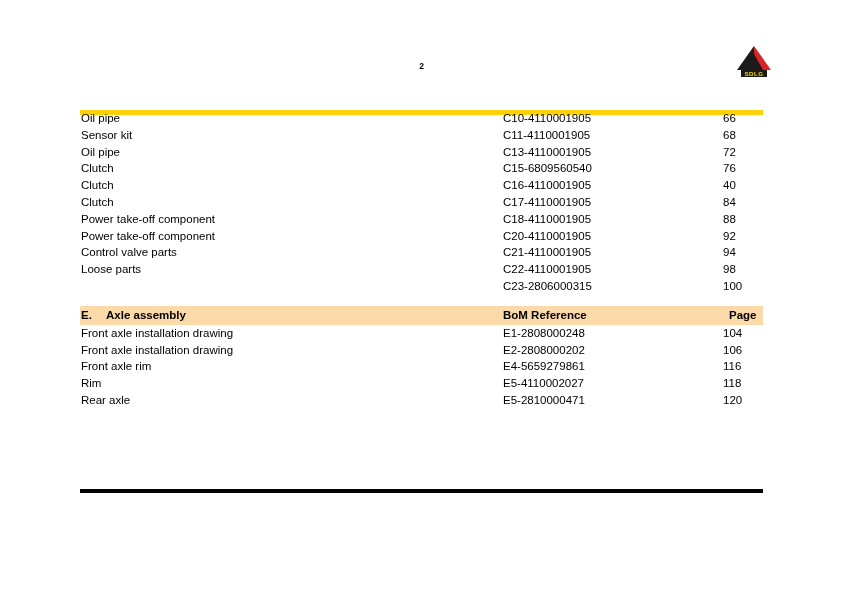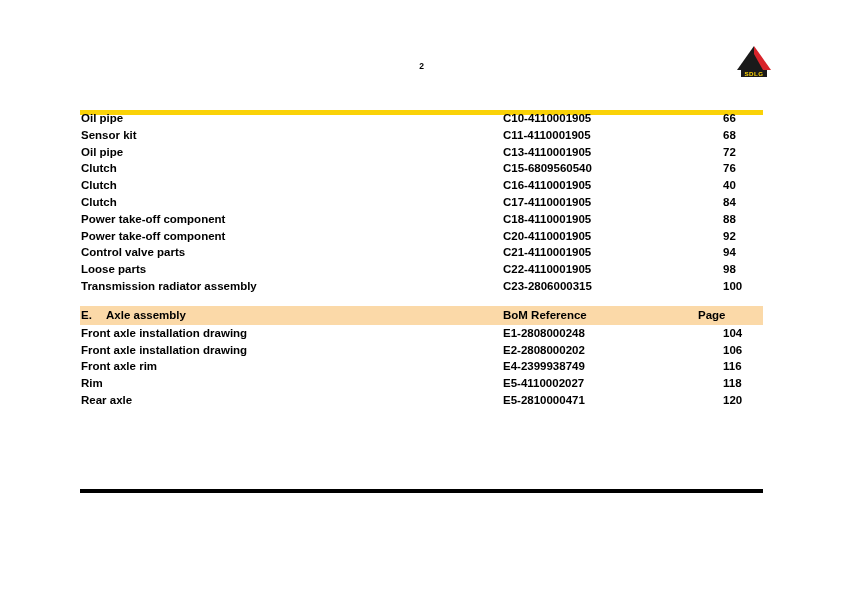--- a/index.html
+++ b/index.html
@@ -71,21 +71,20 @@
     top: 110px;
     width: 683px;
   }
 
   .row {
     position: relative;
     height: 16.8px;
     line-height: 16.8px;
     font-size: 11.5px;
     white-space: nowrap;
-    font-weight: bold;
   }
   .c-name {
     position: absolute;
     left: 1px;
     top: 0;
   }
   .c-ref {
     position: absolute;
     left: 423px;
     top: 0;
@@ -111,21 +110,21 @@
     position: absolute;
     left: 1px;
     top: 0;
   }
   .section-head .sec-title {
     position: absolute;
     left: 26px;
     top: 0;
   }
   .section-head .c-ref { left: 423px; }
-  .section-head .c-page { left: 618px; text-align: center; }
+  .section-head .c-page { left: 649px; text-align: center; }
 
   
   .footer-rule {
     position: absolute;
     left: 80px;
     top: 489px;
     width: 683px;
     height: 4px;
     background: #000000;
   }
@@ -201,21 +200,20 @@
         <span class="c-name">Control valve parts</span>
         <span class="c-ref">C21-4110001905</span>
         <span class="c-page">94</span>
       </div>
       <div class="row">
         <span class="c-name">Loose parts</span>
         <span class="c-ref">C22-4110001905</span>
         <span class="c-page">98</span>
       </div>
       <div class="row">
-        <span class="c-name">Transmission radiator assembly</span>
         <span class="c-ref">C23-2806000315</span>
         <span class="c-page">100</span>
       </div>
     </div>
 
     <div class="section-head">
       <span class="sec-letter">E.</span>
       <span class="sec-title">Axle assembly</span>
       <span class="c-ref">BoM Reference</span>
       <span class="c-page">Page</span>
@@ -227,21 +225,21 @@
         <span class="c-ref">E1-2808000248</span>
         <span class="c-page">104</span>
       </div>
       <div class="row">
         <span class="c-name">Front axle installation drawing</span>
         <span class="c-ref">E2-2808000202</span>
         <span class="c-page">106</span>
       </div>
       <div class="row">
         <span class="c-name">Front axle rim</span>
-        <span class="c-ref">E4-2399938749</span>
+        <span class="c-ref">E4-5659279861</span>
         <span class="c-page">116</span>
       </div>
       <div class="row">
         <span class="c-name">Rim</span>
         <span class="c-ref">E5-4110002027</span>
         <span class="c-page">118</span>
       </div>
       <div class="row">
         <span class="c-name">Rear axle</span>
         <span class="c-ref">E5-2810000471</span>

